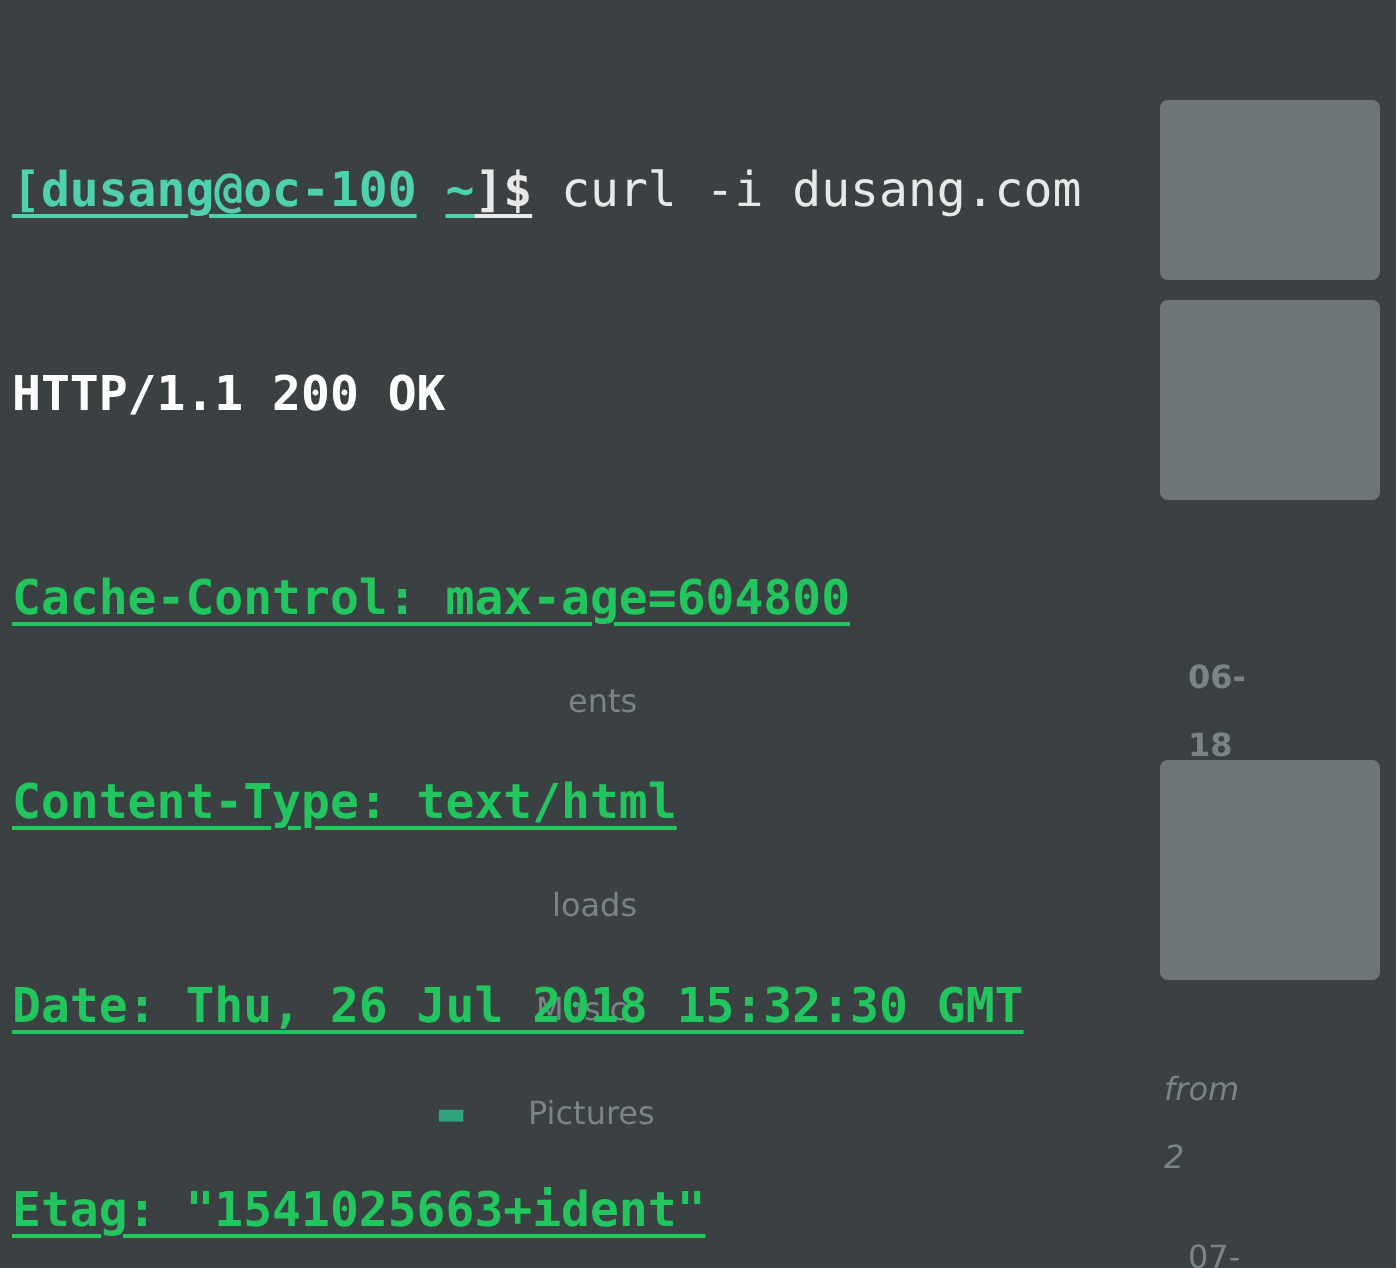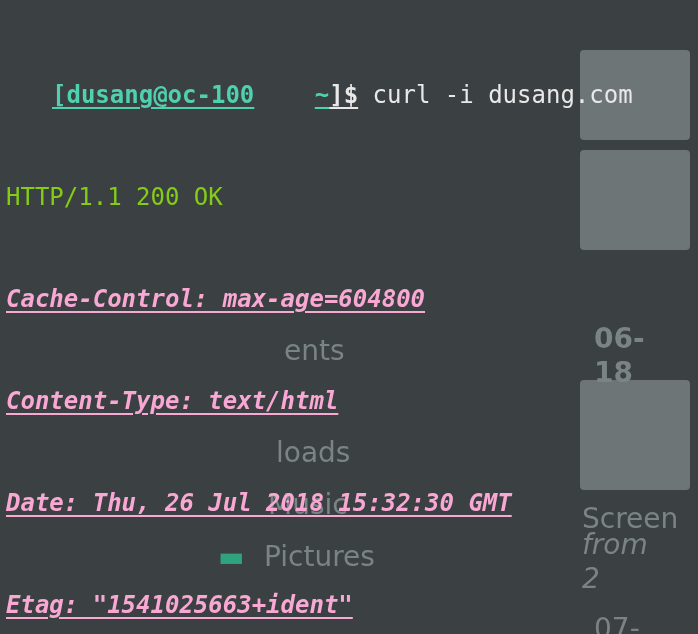--- a/index.html
+++ b/index.html
@@ -14,60 +14,59 @@
     position:relative;
     color:#e8e8e8;
   }
 
   
   .bg{
     position:absolute;left:0;top:0;width:577px;height:634px;
     color:#7b8485;
     font-family:"DejaVu Sans",Arial,sans-serif;
     font-weight:normal;
-    font-size:28px;
+    font-size:16px;
   }
   .bg .lbl{position:absolute;}
   .bg .thumb{
     position:absolute;background:#6e7577;border-radius:4px;
   }
 
   
   .term{
     position:absolute;left:6px;top:10px;right:0;
     white-space:pre;
   }
   .line{display:block;}
   .u{text-decoration:underline;text-underline-offset:4px;text-decoration-thickness:2px;}
-  .prompt-user{color:#4fd1b0;margin-left:46px;}
+  .prompt-user{color:#4fd1b0;}
   .prompt-path{color:#4fd1b0;}
   .dollar{color:#e8e8e8;}
   .cmd{color:#e8e8e8;font-weight:normal;}
-  .status{color:#84cc16;font-weight:normal;}
-  .hdr{color:#f9a8d4;font-style:italic;}
+  .status{color:#ffffff;font-weight:bold;}
+  .hdr{color:#22c55e;}
 </style>
 </head>
 <body>
 
 <div class="bg">
   <div class="thumb" style="left:580px;top:50px;width:110px;height:90px;"></div>
   <div class="thumb" style="left:580px;top:150px;width:110px;height:100px;"></div>
   <div class="thumb" style="left:580px;top:380px;width:110px;height:110px;"></div>
 
   <span class="lbl" style="left:284px;top:334px;">ents</span>
   <span class="lbl" style="left:268px;top:488px;">Music</span>
   <span class="lbl" style="left:276px;top:436px;">loads</span>
   <span class="lbl" style="left:248px;top:540px;margin-left:16px;">Pictures</span>
 
   <span class="lbl" style="left:218px;top:540px;color:#2fa27e;">▬</span>
 
   <span class="lbl" style="left:594px;top:322px;font-weight:bold;">06-18</span>
   <span class="lbl" style="left:594px;top:612px;">07-13</span>
 
-  <span class="lbl" style="left:582px;top:502px;">Screen</span>
   <span class="lbl" style="left:582px;top:528px;font-style:italic;">from 2</span>
 </div>
 
 <div class="term">
   <span class="line"><span class="u prompt-user">[dusang@oc-100</span><span class="prompt-user"> </span><span class="u prompt-path">~</span><span class="u dollar">]$</span><span class="cmd"> </span><span class="cmd">curl -i dusang.com</span></span>
   <span class="line status">HTTP/1.1 200 OK</span>
   <span class="line u hdr">Cache-Control: max-age=604800</span>
   <span class="line u hdr">Content-Type: text/html</span>
   <span class="line u hdr">Date: Thu, 26 Jul 2018 15:32:30 GMT</span>
   <span class="line u hdr">Etag: "1541025663+ident"</span>

